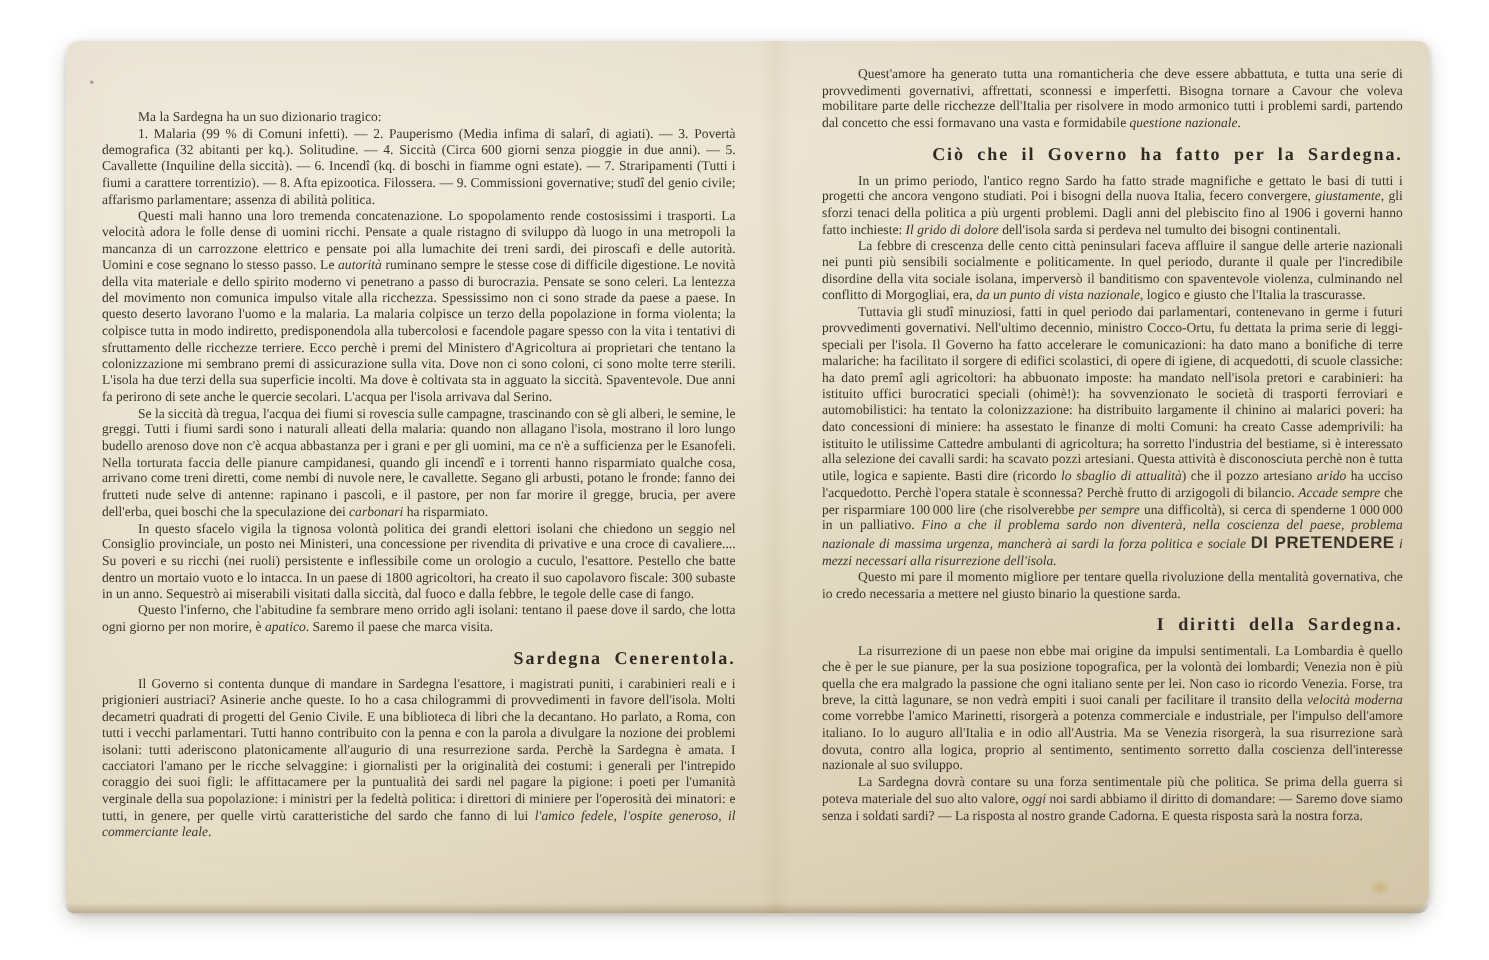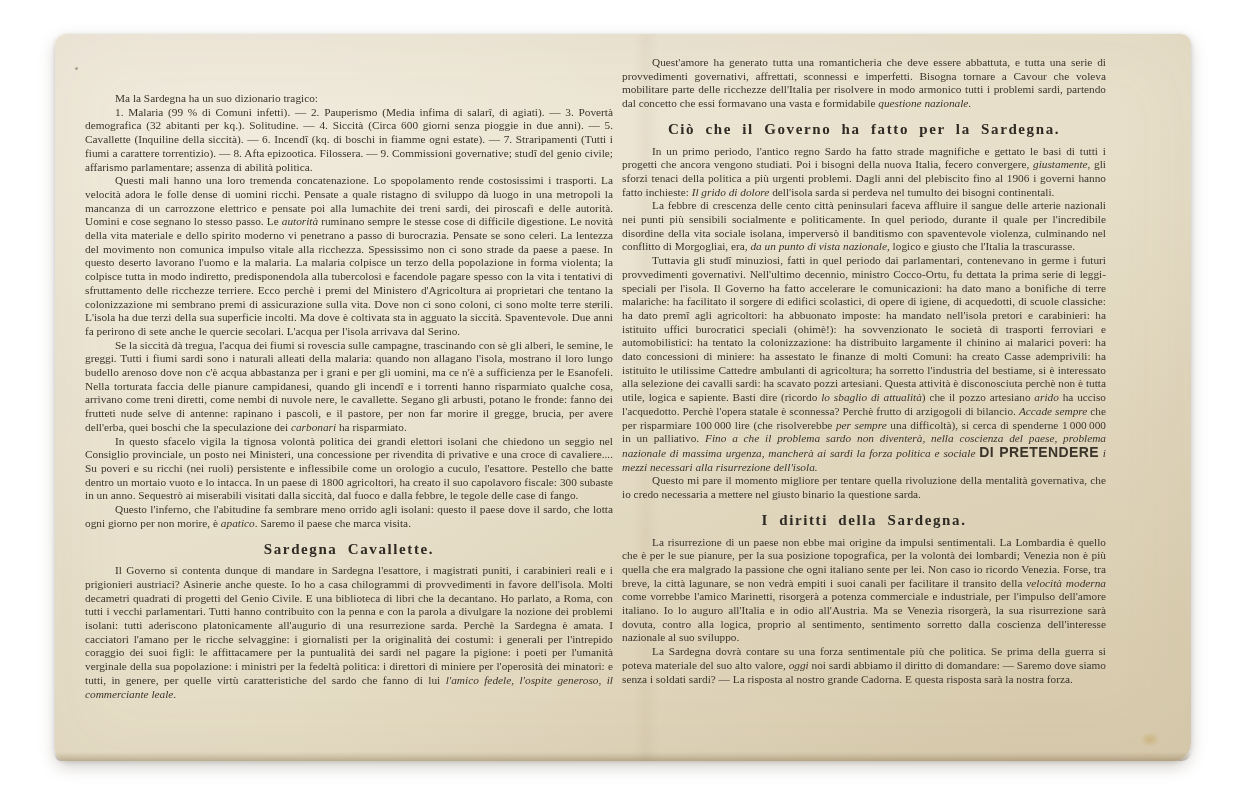--- a/index.html
+++ b/index.html
@@ -31,26 +31,26 @@
     background: linear-gradient(to right, rgba(120,95,55,0) 0%, rgba(120,95,55,0.06) 50%, rgba(120,95,55,0) 100%);
   }
   .page {
     position: absolute;
     color: #3a342b;
     font-size: 11.3px;
     line-height: 13.7px;
     text-align: justify;
   }
   .page-left  { left: 30px;  top: 26px; width: 528px; margin-top: 32px; }
-  .page-right { left: 567px; top: 22px; width: 484px; }
+  .page-right { left: 630px; top: 22px; width: 484px; }
   .para { margin: 0; text-indent: 30px; }
   .heading {
     font-weight: bold; font-size: 15px;
     letter-spacing: 1.6px; word-spacing: 5px;
-    text-align: center; text-indent: 0;
+    text-align: right; text-indent: 0;
     margin: 12px 0 8px; color: #2f2a23;
   }
   .it { font-style: italic; }
   .bsans {
     font-family: "Liberation Sans", "DejaVu Sans", sans-serif;
     font-weight: bold; font-style: normal;
     font-size: 14px; letter-spacing: 0.4px;
   }
   .stain-a {
     position: absolute; left: 1085px; top: 698px; width: 20px; height: 15px; border-radius: 50%;
@@ -69,22 +69,22 @@
 <body>
 
 <div class="paper">
   <div class="fold"></div>
   <div class="page page-left" id="page-left">
       <p class="para"><span class="">Ma la Sardegna ha un suo dizionario tragico:</span></p>
       <p class="para"><span class="">1. Malaria (99 % di Comuni infetti). — 2. Pauperismo (Media infima di salarî, di agiati). — 3. Povertà demografica (32 abitanti per kq.). Solitudine. — 4. Siccità (Circa 600 giorni senza pioggie in due anni). — 5. Cavallette (Inquiline della siccità). — 6. Incendî (kq. di boschi in fiamme ogni estate). — 7. Straripamenti (Tutti i fiumi a carattere torrentizio). — 8. Afta epizootica. Filossera. — 9. Commissioni governative; studî del genio civile; affarismo parlamentare; assenza di abilità politica.</span></p>
       <p class="para"><span class="">Questi mali hanno una loro tremenda concatenazione. Lo spopolamento rende costosissimi i trasporti. La velocità adora le folle dense di uomini ricchi. Pensate a quale ristagno di sviluppo dà luogo in una metropoli la mancanza di un carrozzone elettrico e pensate poi alla lumachite dei treni sardi, dei piroscafi e delle autorità. Uomini e cose segnano lo stesso passo. Le </span><span class="it">autorità</span><span class=""> ruminano sempre le stesse cose di difficile digestione. Le novità della vita materiale e dello spirito moderno vi penetrano a passo di burocrazia. Pensate se sono celeri. La lentezza del movimento non comunica impulso vitale alla ricchezza. Spessissimo non ci sono strade da paese a paese. In questo deserto lavorano l'uomo e la malaria. La malaria colpisce un terzo della popolazione in forma violenta; la colpisce tutta in modo indiretto, predisponendola alla tubercolosi e facendole pagare spesso con la vita i tentativi di sfruttamento delle ricchezze terriere. Ecco perchè i premi del Ministero d'Agricoltura ai proprietari che tentano la colonizzazione mi sembrano premi di assicurazione sulla vita. Dove non ci sono coloni, ci sono molte terre sterili. L'isola ha due terzi della sua superficie incolti. Ma dove è coltivata sta in agguato la siccità. Spaventevole. Due anni fa perirono di sete anche le quercie secolari. L'acqua per l'isola arrivava dal Serino.</span></p>
       <p class="para"><span class="">Se la siccità dà tregua, l'acqua dei fiumi si rovescia sulle campagne, trascinando con sè gli alberi, le semine, le greggi. Tutti i fiumi sardi sono i naturali alleati della malaria: quando non allagano l'isola, mostrano il loro lungo budello arenoso dove non c'è acqua abbastanza per i grani e per gli uomini, ma ce n'è a sufficienza per le Esanofeli. Nella torturata faccia delle pianure campidanesi, quando gli incendî e i torrenti hanno risparmiato qualche cosa, arrivano come treni diretti, come nembi di nuvole nere, le cavallette. Segano gli arbusti, potano le fronde: fanno dei frutteti nude selve di antenne: rapinano i pascoli, e il pastore, per non far morire il gregge, brucia, per avere dell'erba, quei boschi che la speculazione dei </span><span class="it">carbonari</span><span class=""> ha risparmiato.</span></p>
       <p class="para"><span class="">In questo sfacelo vigila la tignosa volontà politica dei grandi elettori isolani che chiedono un seggio nel Consiglio provinciale, un posto nei Ministeri, una concessione per rivendita di privative e una croce di cavaliere.... Su poveri e su ricchi (nei ruoli) persistente e inflessibile come un orologio a cuculo, l'esattore. Pestello che batte dentro un mortaio vuoto e lo intacca. In un paese di 1800 agricoltori, ha creato il suo capolavoro fiscale: 300 subaste in un anno. Sequestrò ai miserabili visitati dalla siccità, dal fuoco e dalla febbre, le tegole delle case di fango.</span></p>
-      <p class="para"><span class="">Questo l'inferno, che l'abitudine fa sembrare meno orrido agli isolani: questo il paese dove il sardo, che lotta ogni giorno per non morire, è </span><span class="it">apatico</span><span class="">. Saremo il paese che marca visita.</span></p>
-      <div class="heading">Sardegna Cavallette.</div>
+      <p class="para"><span class="">Questo l'inferno, che l'abitudine fa sembrare meno orrido agli isolani: tentano il paese dove il sardo, che lotta ogni giorno per non morire, è </span><span class="it">apatico</span><span class="">. Saremo il paese che marca visita.</span></p>
+      <div class="heading">Sardegna Cenerentola.</div>
       <p class="para"><span class="">Il Governo si contenta dunque di mandare in Sardegna l'esattore, i magistrati puniti, i carabinieri reali e i prigionieri austriaci? Asinerie anche queste. Io ho a casa chilogrammi di provvedimenti in favore dell'isola. Molti decametri quadrati di progetti del Genio Civile. E una biblioteca di libri che la decantano. Ho parlato, a Roma, con tutti i vecchi parlamentari. Tutti hanno contribuito con la penna e con la parola a divulgare la nozione dei problemi isolani: tutti aderiscono platonicamente all'augurio di una resurrezione sarda. Perchè la Sardegna è amata. I cacciatori l'amano per le ricche selvaggine: i giornalisti per la originalità dei costumi: i generali per l'intrepido coraggio dei suoi figli: le affittacamere per la puntualità dei sardi nel pagare la pigione: i poeti per l'umanità verginale della sua popolazione: i ministri per la fedeltà politica: i direttori di miniere per l'operosità dei minatori: e tutti, in genere, per quelle virtù caratteristiche del sardo che fanno di lui </span><span class="it">l'amico fedele, l'ospite generoso, il commerciante leale</span><span class="">.</span></p>
     </div>
   <div class="page page-right" id="page-right">
       <p class="para"><span class="">Quest'amore ha generato tutta una romanticheria che deve essere abbattuta, e tutta una serie di provvedimenti governativi, affrettati, sconnessi e imperfetti. Bisogna tornare a Cavour che voleva mobilitare parte delle ricchezze dell'Italia per risolvere in modo armonico tutti i problemi sardi, partendo dal concetto che essi formavano una vasta e formidabile </span><span class="it">questione nazionale</span><span class="">.</span></p>
       <div class="heading">Ciò che il Governo ha fatto per la Sardegna.</div>
       <p class="para"><span class="">In un primo periodo, l'antico regno Sardo ha fatto strade magnifiche e gettato le basi di tutti i progetti che ancora vengono studiati. Poi i bisogni della nuova Italia, fecero convergere, </span><span class="it">giustamente,</span><span class=""> gli sforzi tenaci della politica a più urgenti problemi. Dagli anni del plebiscito fino al 1906 i governi hanno fatto inchieste: </span><span class="it">Il grido di dolore</span><span class=""> dell'isola sarda si perdeva nel tumulto dei bisogni continentali.</span></p>
       <p class="para"><span class="">La febbre di crescenza delle cento città peninsulari faceva affluire il sangue delle arterie nazionali nei punti più sensibili socialmente e politicamente. In quel periodo, durante il quale per l'incredibile disordine della vita sociale isolana, imperversò il banditismo con spaventevole violenza, culminando nel conflitto di Morgogliai, era, </span><span class="it">da un punto di vista nazionale,</span><span class=""> logico e giusto che l'Italia la trascurasse.</span></p>
       <p class="para"><span class="">Tuttavia gli studî minuziosi, fatti in quel periodo dai parlamentari, contenevano in germe i futuri provvedimenti governativi. Nell'ultimo decennio, ministro Cocco-Ortu, fu dettata la prima serie di leggi-speciali per l'isola. Il Governo ha fatto accelerare le comunicazioni: ha dato mano a bonifiche di terre malariche: ha facilitato il sorgere di edifici scolastici, di opere di igiene, di acquedotti, di scuole classiche: ha dato premî agli agricoltori: ha abbuonato imposte: ha mandato nell'isola pretori e carabinieri: ha istituito uffici burocratici speciali (ohimè!): ha sovvenzionato le società di trasporti ferroviari e automobilistici: ha tentato la colonizzazione: ha distribuito largamente il chinino ai malarici poveri: ha dato concessioni di miniere: ha assestato le finanze di molti Comuni: ha creato Casse ademprivili: ha istituito le utilissime Cattedre ambulanti di agricoltura; ha sorretto l'industria del bestiame, si è interessato alla selezione dei cavalli sardi: ha scavato pozzi artesiani. Questa attività è disconosciuta perchè non è tutta utile, logica e sapiente. Basti dire (ricordo </span><span class="it">lo sbaglio di attualità</span><span class="">) che il pozzo artesiano </span><span class="it">arido</span><span class=""> ha ucciso l'acquedotto. Perchè l'opera statale è sconnessa? Perchè frutto di arzigogoli di bilancio. </span><span class="it">Accade sempre</span><span class=""> che per risparmiare 100 000 lire (che risolverebbe </span><span class="it">per sempre</span><span class=""> una difficoltà), si cerca di spenderne 1 000 000 in un palliativo. </span><span class="it">Fino a che il problema sardo non diventerà, nella coscienza del paese, problema nazionale di massima urgenza, mancherà ai sardi la forza politica e sociale </span><span class="bsans">DI PRETENDERE</span><span class="it"> i mezzi necessari alla risurrezione dell'isola.</span></p>
       <p class="para"><span class="">Questo mi pare il momento migliore per tentare quella rivoluzione della mentalità governativa, che io credo necessaria a mettere nel giusto binario la questione sarda.</span></p>
       <div class="heading">I diritti della Sardegna.</div>

